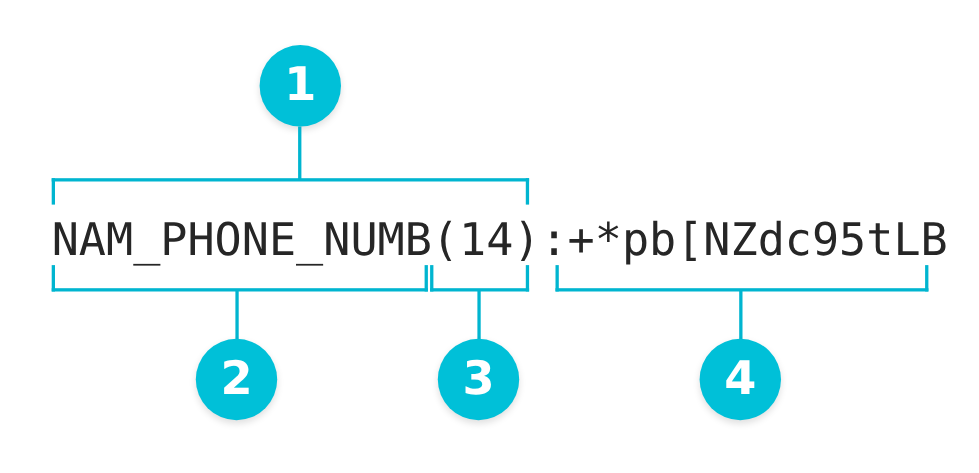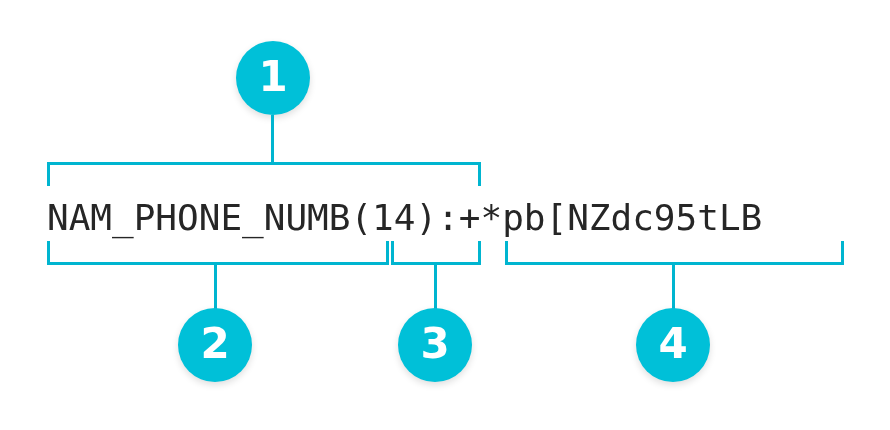--- a/index.html
+++ b/index.html
@@ -78,21 +78,21 @@
 <body>
 
 <div id="canvas" style="background: rgb(255, 255, 255);">
 
   <div class="badge" style="left: 236px; top: 41px; background: rgb(0, 192, 216); color: rgb(255, 255, 255);">
     <span>1</span>
   </div>
   <div class="stem" style="left: 271px; top: 115px; height: 49px; background: rgb(0, 181, 208);"></div>
   <div class="bracket bracket-top" style="left: 47px; top: 162px; width: 434px; height: 24px; border-color: rgb(0, 181, 208);"></div>
 
-  <div id="code-string" style="color: rgb(38, 38, 38); font-size: 36px;">NAM_PHONE_NUMB(14):+*pb[NZdc95tLB</div>
+  <div id="code-string" style="color: rgb(38, 38, 38); font-size: 41px;">NAM_PHONE_NUMB(14):+*pb[NZdc95tLB</div>
 
   <div class="bracket bracket-bottom" style="left: 47px; top: 241px; width: 342px; height: 24px; border-color: rgb(0, 181, 208);"></div>
   <div class="stem" style="left: 214px; top: 263px; height: 48px; background: rgb(0, 181, 208);"></div>
   <div class="badge" style="left: 178px; top: 308px; background: rgb(0, 192, 216); color: rgb(255, 255, 255);">
     <span>2</span>
   </div>
 
   <div class="bracket bracket-bottom" style="left: 391px; top: 241px; width: 90px; height: 24px; border-color: rgb(0, 181, 208);"></div>
   <div class="stem" style="left: 434px; top: 263px; height: 48px; background: rgb(0, 181, 208);"></div>
   <div class="badge" style="left: 398px; top: 308px; background: rgb(0, 192, 216); color: rgb(255, 255, 255);">

